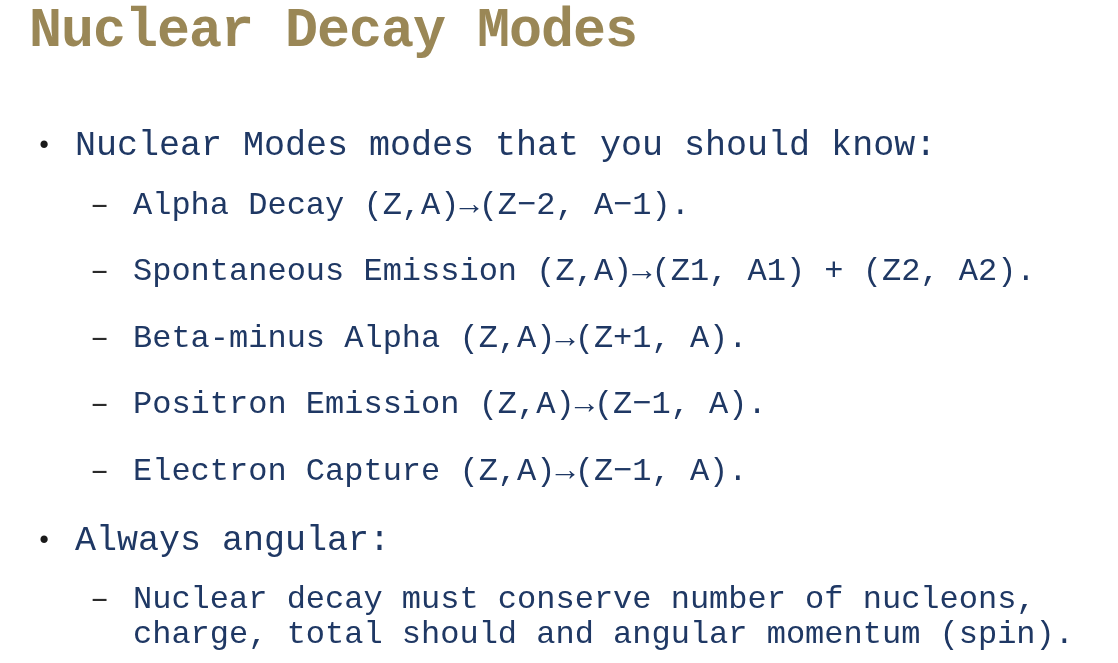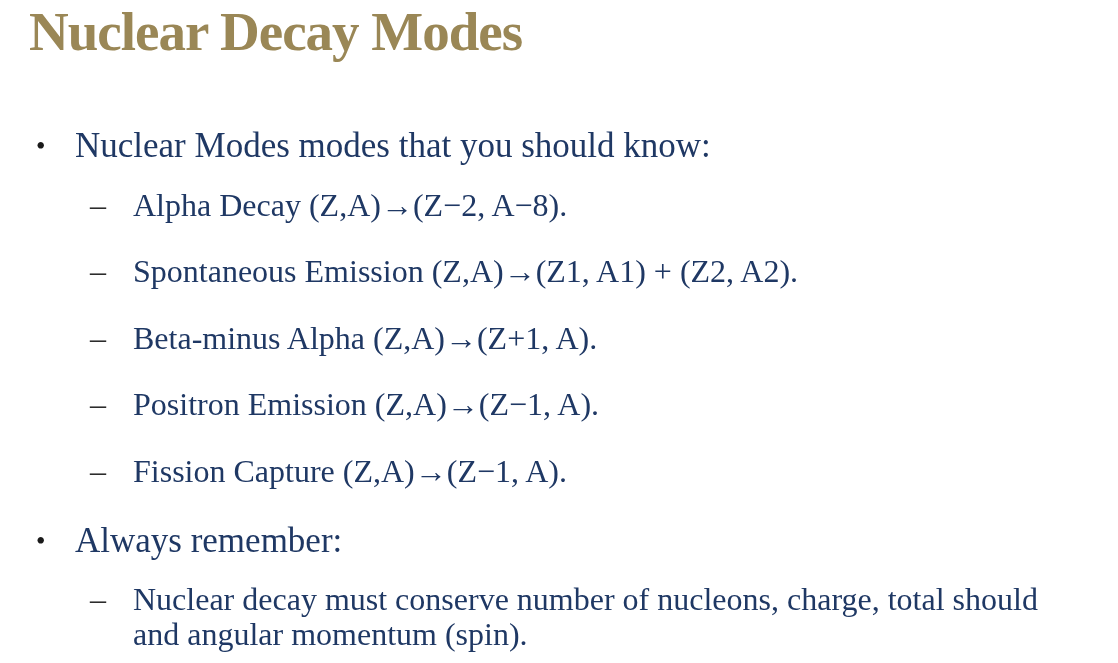--- a/index.html
+++ b/index.html
@@ -6,21 +6,21 @@
     margin: 0;
     padding: 0;
     background: #ffffff;
   }
   .slide {
     position: relative;
     width: 1118px;
     height: 663px;
     background: var(--bg-color, #ffffff);
     overflow: hidden;
-    font-family: Liberation Serif, serif;
+    font-family: Liberation Mono, monospace;
     border-radius: 21px;
   }
   .title {
     position: absolute;
     left: 29px;
     top: 0px;
     margin: 0;
     font-size: 55px;
     font-weight: 700;
     letter-spacing: -1px;
@@ -73,46 +73,46 @@
 
   <h1 class="title">Nuclear Decay Modes</h1>
 
   <div class="row l1" style="top:126px;">
     <span class="marker">•</span>
     <span class="text">Nuclear Modes modes that you should know:</span>
   </div>
 
   <div class="row l2" style="top:188px;">
     <span class="marker">–</span>
-    <span class="text">Alpha Decay (Z,A)→(Z−2, A−8).</span>
+    <span class="text">Alpha Decay (Z,A)→(Z−2, A−1).</span>
   </div>
 
   <div class="row l2" style="top:254px;">
     <span class="marker">–</span>
     <span class="text">Spontaneous Emission (Z,A)→(Z1, A1) + (Z2, A2).</span>
   </div>
 
   <div class="row l2" style="top:321px;">
     <span class="marker">–</span>
     <span class="text">Beta-minus Alpha (Z,A)→(Z+1, A).</span>
   </div>
 
   <div class="row l2" style="top:387px;">
     <span class="marker">–</span>
     <span class="text">Positron Emission (Z,A)→(Z−1, A).</span>
   </div>
 
   <div class="row l2" style="top:454px;">
     <span class="marker">–</span>
-    <span class="text">Fission Capture (Z,A)→(Z−1, A).</span>
+    <span class="text">Electron Capture (Z,A)→(Z−1, A).</span>
   </div>
 
   <div class="row l1" style="top:521px;">
     <span class="marker">•</span>
-    <span class="text">Always remember:</span>
+    <span class="text">Always angular:</span>
   </div>
 
   <div class="row l2" style="top:582px;">
     <span class="marker">–</span>
     <span class="text">Nuclear decay must conserve number of nucleons, charge, total should and angular momentum (spin).</span>
   </div>
 
 </div>
 
 </body></html>

